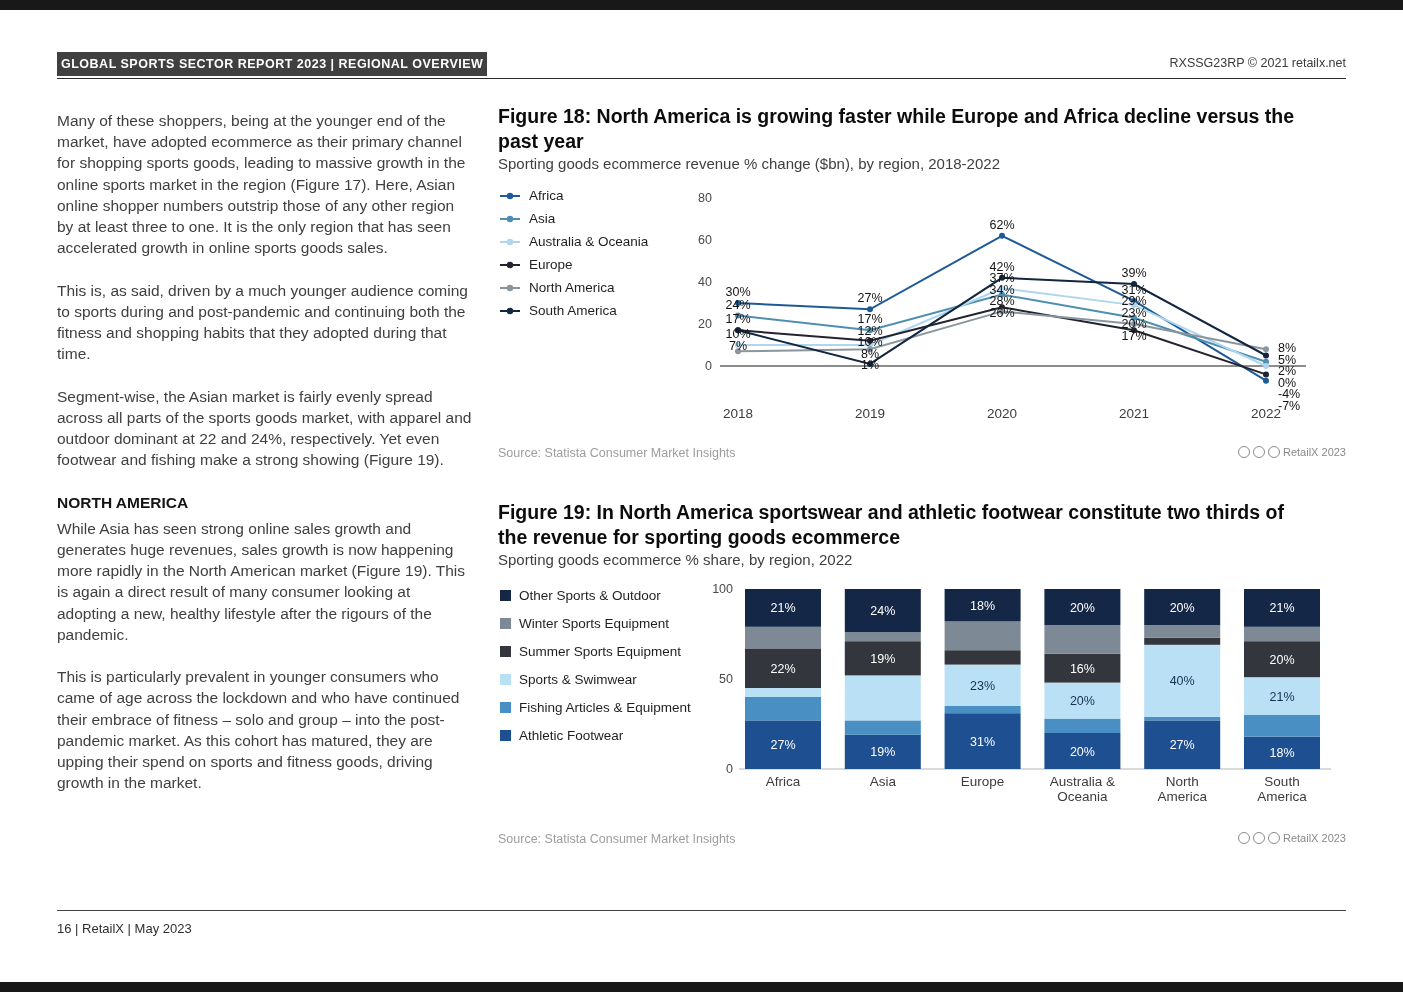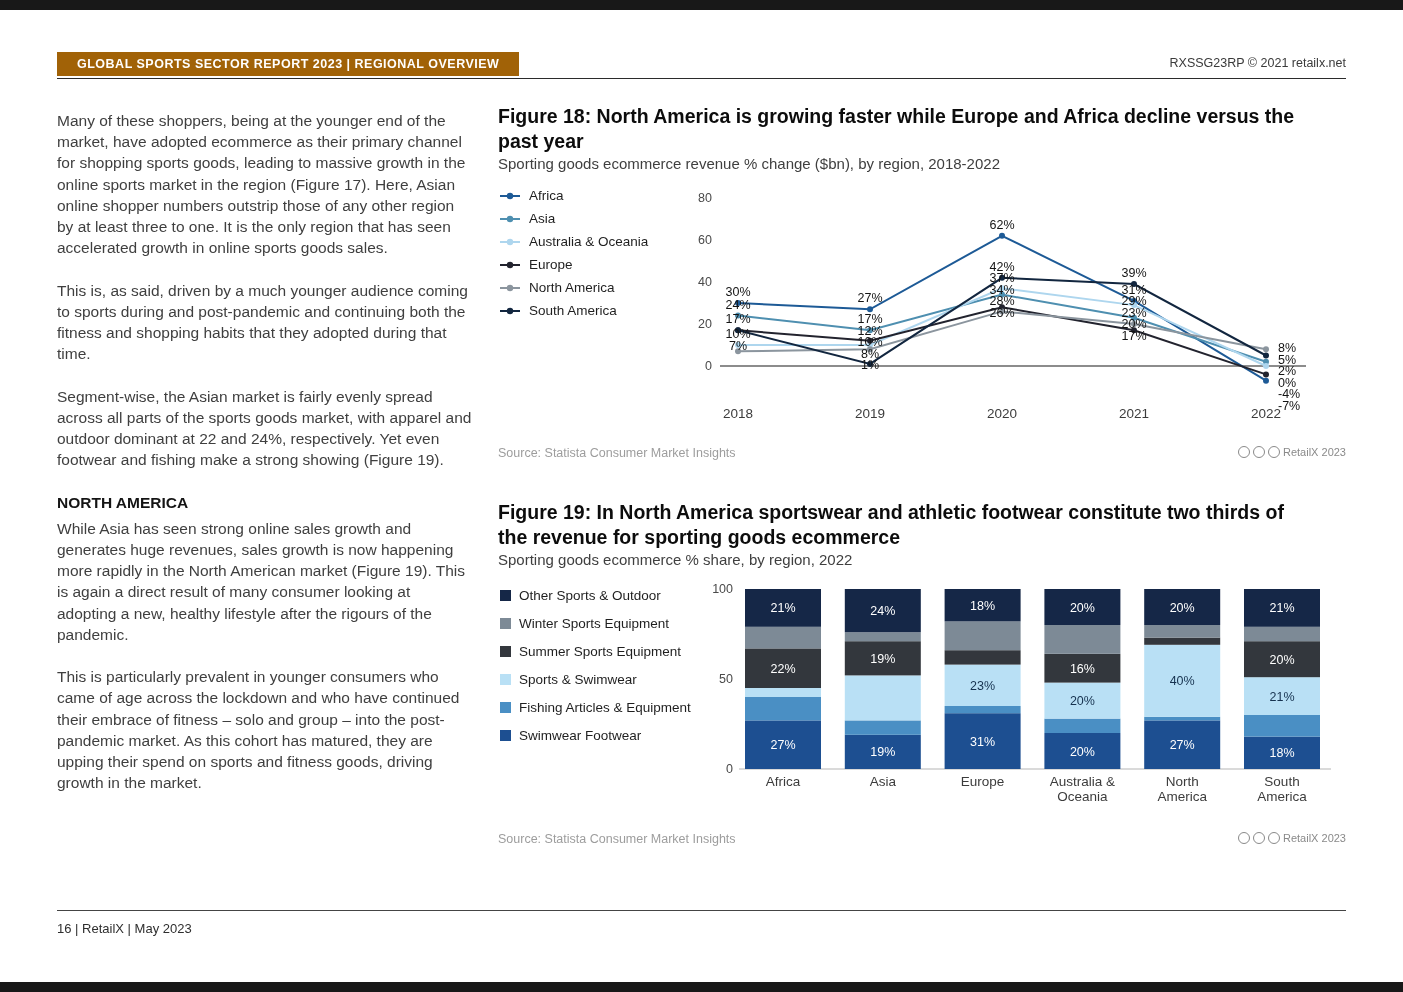--- a/index.html
+++ b/index.html
@@ -2,22 +2,22 @@
 <html><head>
 <meta charset="utf-8">
 <style>
   html,body { margin:0; padding:0; background:#ffffff; font-family:"Liberation Sans", sans-serif; }
   .page { position:relative; width:1403px; height:992px; background:#ffffff; overflow:hidden; }
 
   .topbar, .bottombar { position:absolute; left:0; width:100%; height:10px; background:#181818; }
   .topbar { top:0; }
   .bottombar { bottom:0; }
 
-  .banner { position:absolute; left:57px; top:52px; background:#a16207; color:#ffffff;
-            font-size:12.5px; font-weight:bold; letter-spacing:.5px; padding:5px 20px; }
+  .banner { position:absolute; left:57px; top:52px; background:#404040; color:#ffffff;
+            font-size:12.5px; font-weight:bold; letter-spacing:.5px; padding:5px 4px; }
   .ref { position:absolute; right:57px; top:56px; font-size:12.5px; color:#3a3a3a; }
   .hr { position:absolute; left:57px; right:57px; border-top:1px solid #2b2b2b; }
   .hr-top { top:78px; }
   .hr-bottom { top:910px; border-top-color:#444; }
   .pagenum { position:absolute; left:57px; top:921px; font-size:13px; color:#2e2e2e; }
 
   .article { position:absolute; left:57px; top:110px; width:416px;
              color:#3f3f3f; font-size:15.5px; line-height:1.37; }
   .article p { margin:0 0 21px 0; }
   .article h3 { color:#141414; font-size:15.5px; margin:0 0 5px 0; }
@@ -224,21 +224,21 @@
           <div class="li19">
             <span class="sq" style="background: rgb(185, 224, 245);"></span>
             <span>Sports &amp; Swimwear</span>
           </div>
           <div class="li19">
             <span class="sq" style="background: rgb(74, 143, 196);"></span>
             <span>Fishing Articles &amp; Equipment</span>
           </div>
           <div class="li19">
             <span class="sq" style="background: rgb(29, 79, 145);"></span>
-            <span>Swimwear Footwear</span>
+            <span>Athletic Footwear</span>
           </div>
         </div>
       <svg id="bar-svg" width="655" height="235">
           <text x="50" y="199" text-anchor="end" class="axis">0</text>
           <text x="50" y="109" text-anchor="end" class="axis">50</text>
           <text x="50" y="19" text-anchor="end" class="axis">100</text>
           <line x1="56" y1="195" x2="648" y2="195" stroke="#b5b5b5" stroke-width="1"></line>
           <rect x="62" y="146.4" width="76" height="48.6" fill="#1d4f91"></rect>
           <text x="100" y="175.20000000000002" text-anchor="middle" class="blabel" fill="#ffffff">27%</text>
           <rect x="62" y="123" width="76" height="23.400000000000002" fill="#4a8fc4"></rect>

